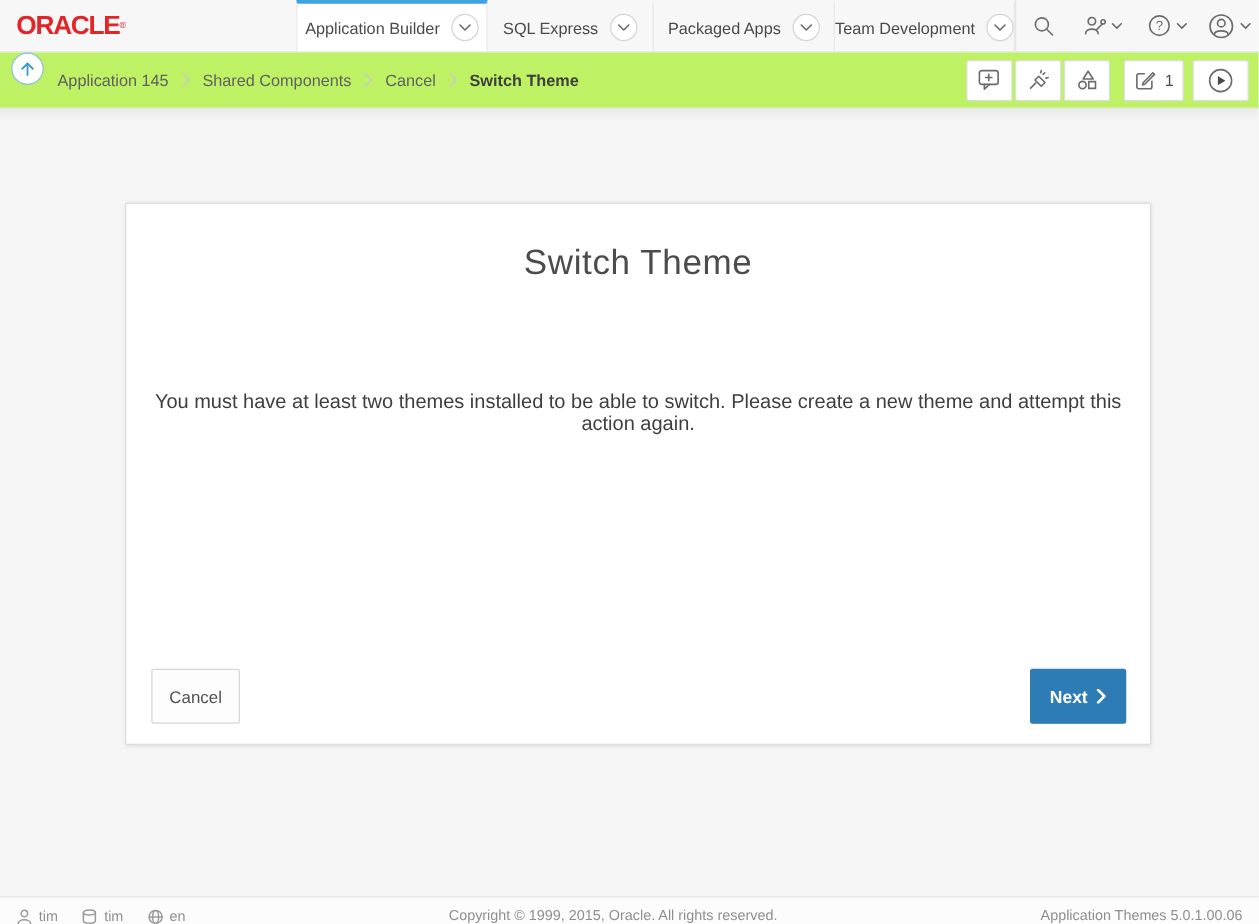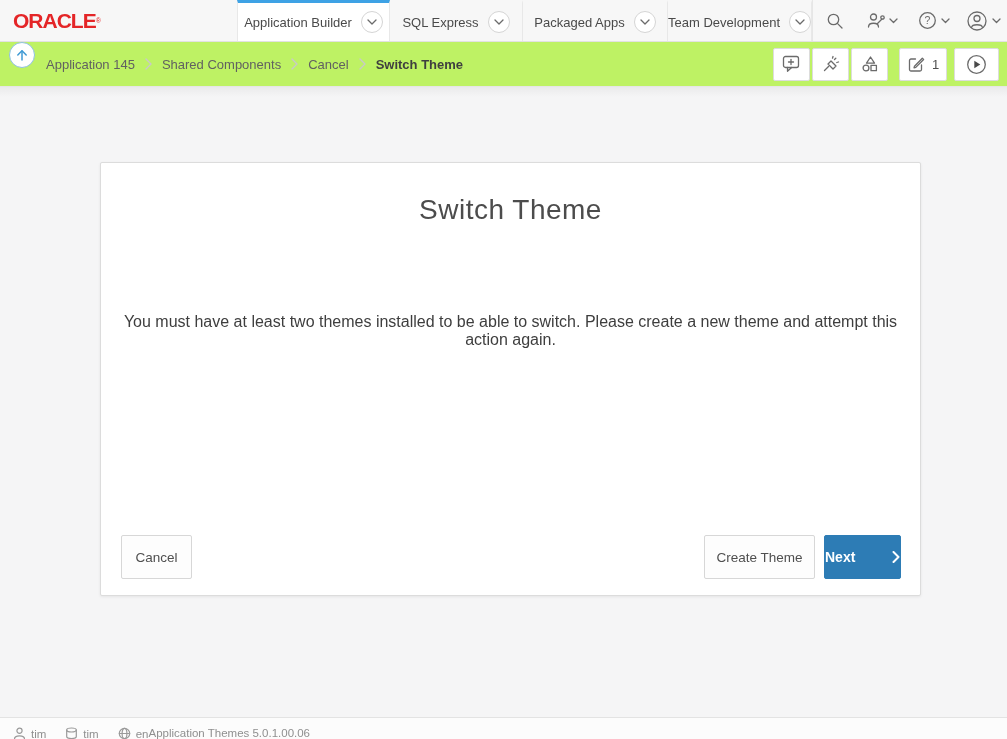--- a/index.html
+++ b/index.html
@@ -78,21 +78,21 @@
                     font-size:16px; color:#3e3e3e; }
 
   .btn { height:44px; border:1px solid #d7d7d7; border-radius:2px; background:#fdfdfd;
          font-family:"Liberation Sans", sans-serif; font-size:13.5px; color:#4f4f4f;
          cursor:pointer; }
   .btn-cancel { position:absolute; left:20px; bottom:16px; width:71px; }
   .card-right-btns { position:absolute; right:19px; bottom:16px; display:flex; gap:9px; }
   .btn-create { width:111px; }
   .btn-next { width:77px; background:#2d7cb5; border-color:#2d7cb5; color:#fff;
               font-weight:bold; font-size:14px; display:flex; align-items:center;
-              justify-content:space-between; gap:7px; }
+              justify-content:center; gap:7px; }
 
   
   .page-footer { position:absolute; left:0; top:717px; width:1007px; height:60px;
                  background:#fcfcfc; border-top:1px solid #e3e3e3;
                  display:flex; align-items:flex-start; padding:9px 13px 0; 
                  font-size:11.5px; color:#8f8f8f; }
   .f-left { display:flex; gap:19px;text-align:right; }
   .f-item { display:flex; align-items:center; gap:5px; }
   .f-center { flex:1; text-align:center; }
   .f-right { text-align:right; }
@@ -281,21 +281,20 @@
 <main class="page-body">
   <section class="wizard-card">
     <h1 class="wizard-title">Switch Theme</h1>
 
 
     <p class="wizard-message">You must have at least two themes installed to be able to switch. Please create a new theme and attempt this action again.</p>
 
     <button class="btn btn-cancel">Cancel</button>
 
     <div class="card-right-btns">
-      <button class="btn btn-create">Create Theme</button>
       <button class="btn btn-next">
         <span>Next</span>
         <span>
           <svg width="8" height="12" viewBox="0 0 8 12">
               <polyline points="1.5,1 6.5,6 1.5,11" fill="none" stroke="#ffffff" stroke-width="2" stroke-linecap="round" stroke-linejoin="round"></polyline>
             </svg>
         </span>
       </button>
     </div>
   </section>
@@ -325,14 +324,15 @@
       <span>
         <svg width="13" height="13" viewBox="0 0 13 13">
             <circle class="stroke-light" cx="6.5" cy="6.5" r="5.2"></circle>
             <ellipse class="stroke-light" cx="6.5" cy="6.5" rx="2.4" ry="5.2"></ellipse>
             <line class="stroke-light" x1="1.3" y1="6.5" x2="11.7" y2="6.5"></line>
           </svg>
       </span>
       <span>en</span>
     </span>
   </div>
+  <div class="f-center">Copyright © 1999, 2015, Oracle. All rights reserved.</div>
   <div class="f-right">Application Themes 5.0.1.00.06</div>
 </footer>
 
 </body></html>

